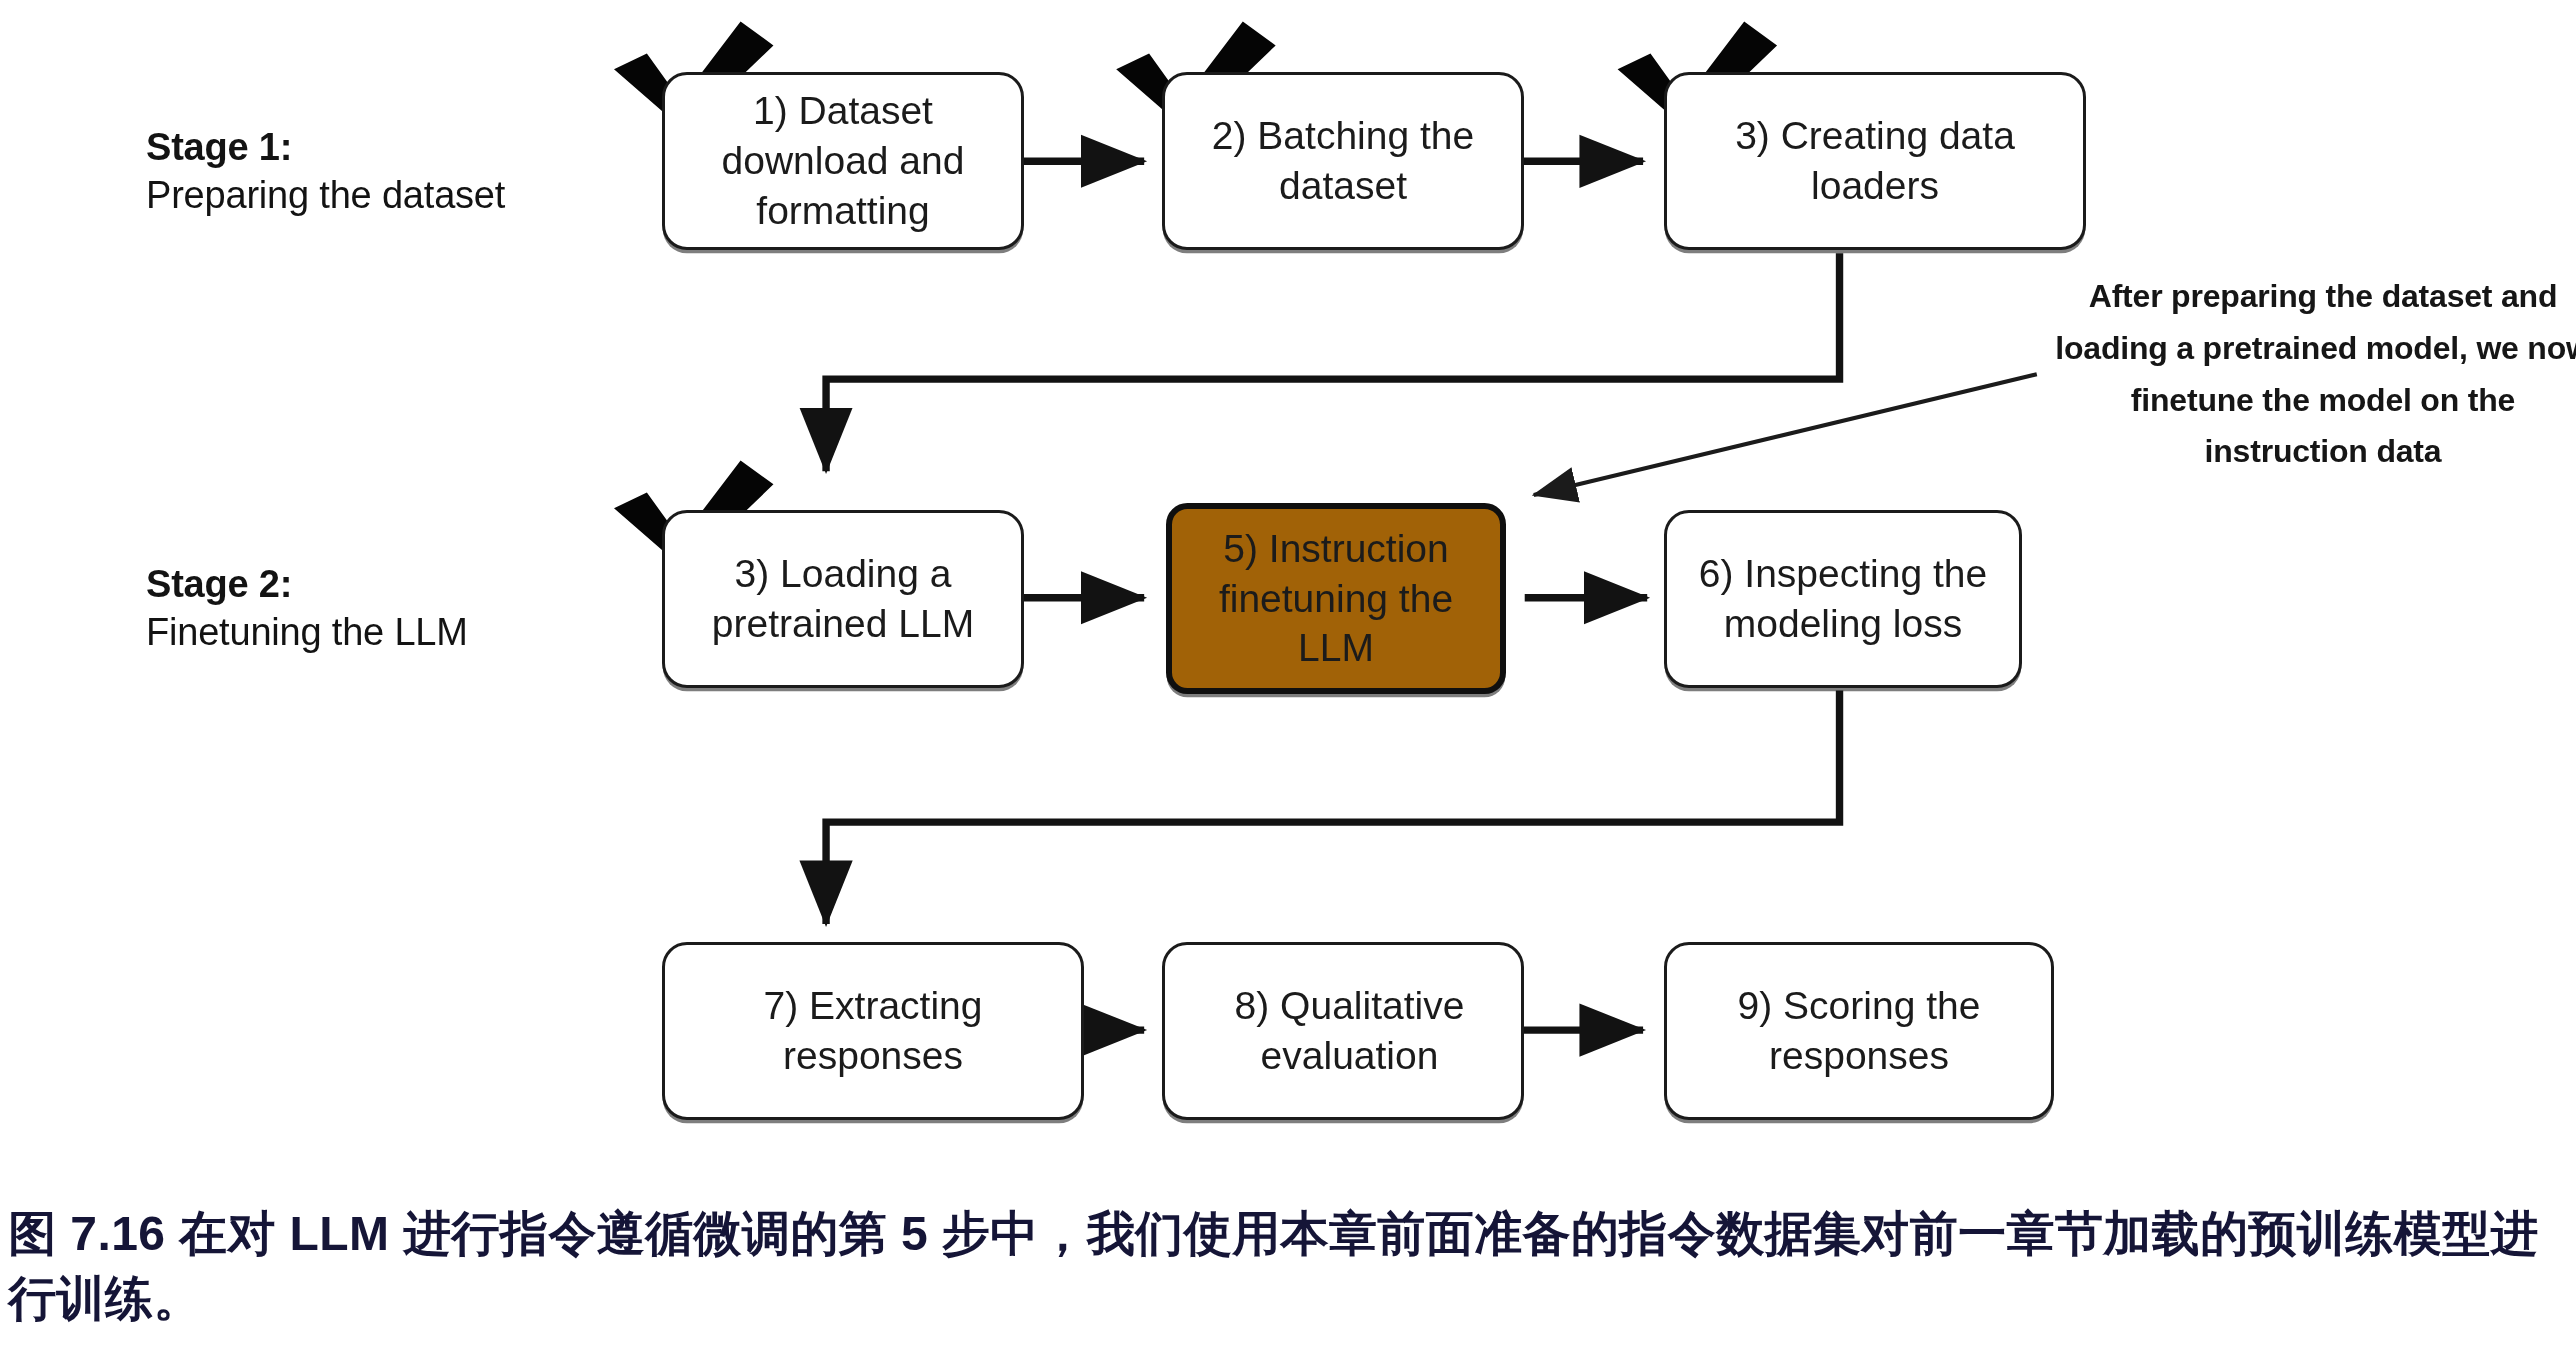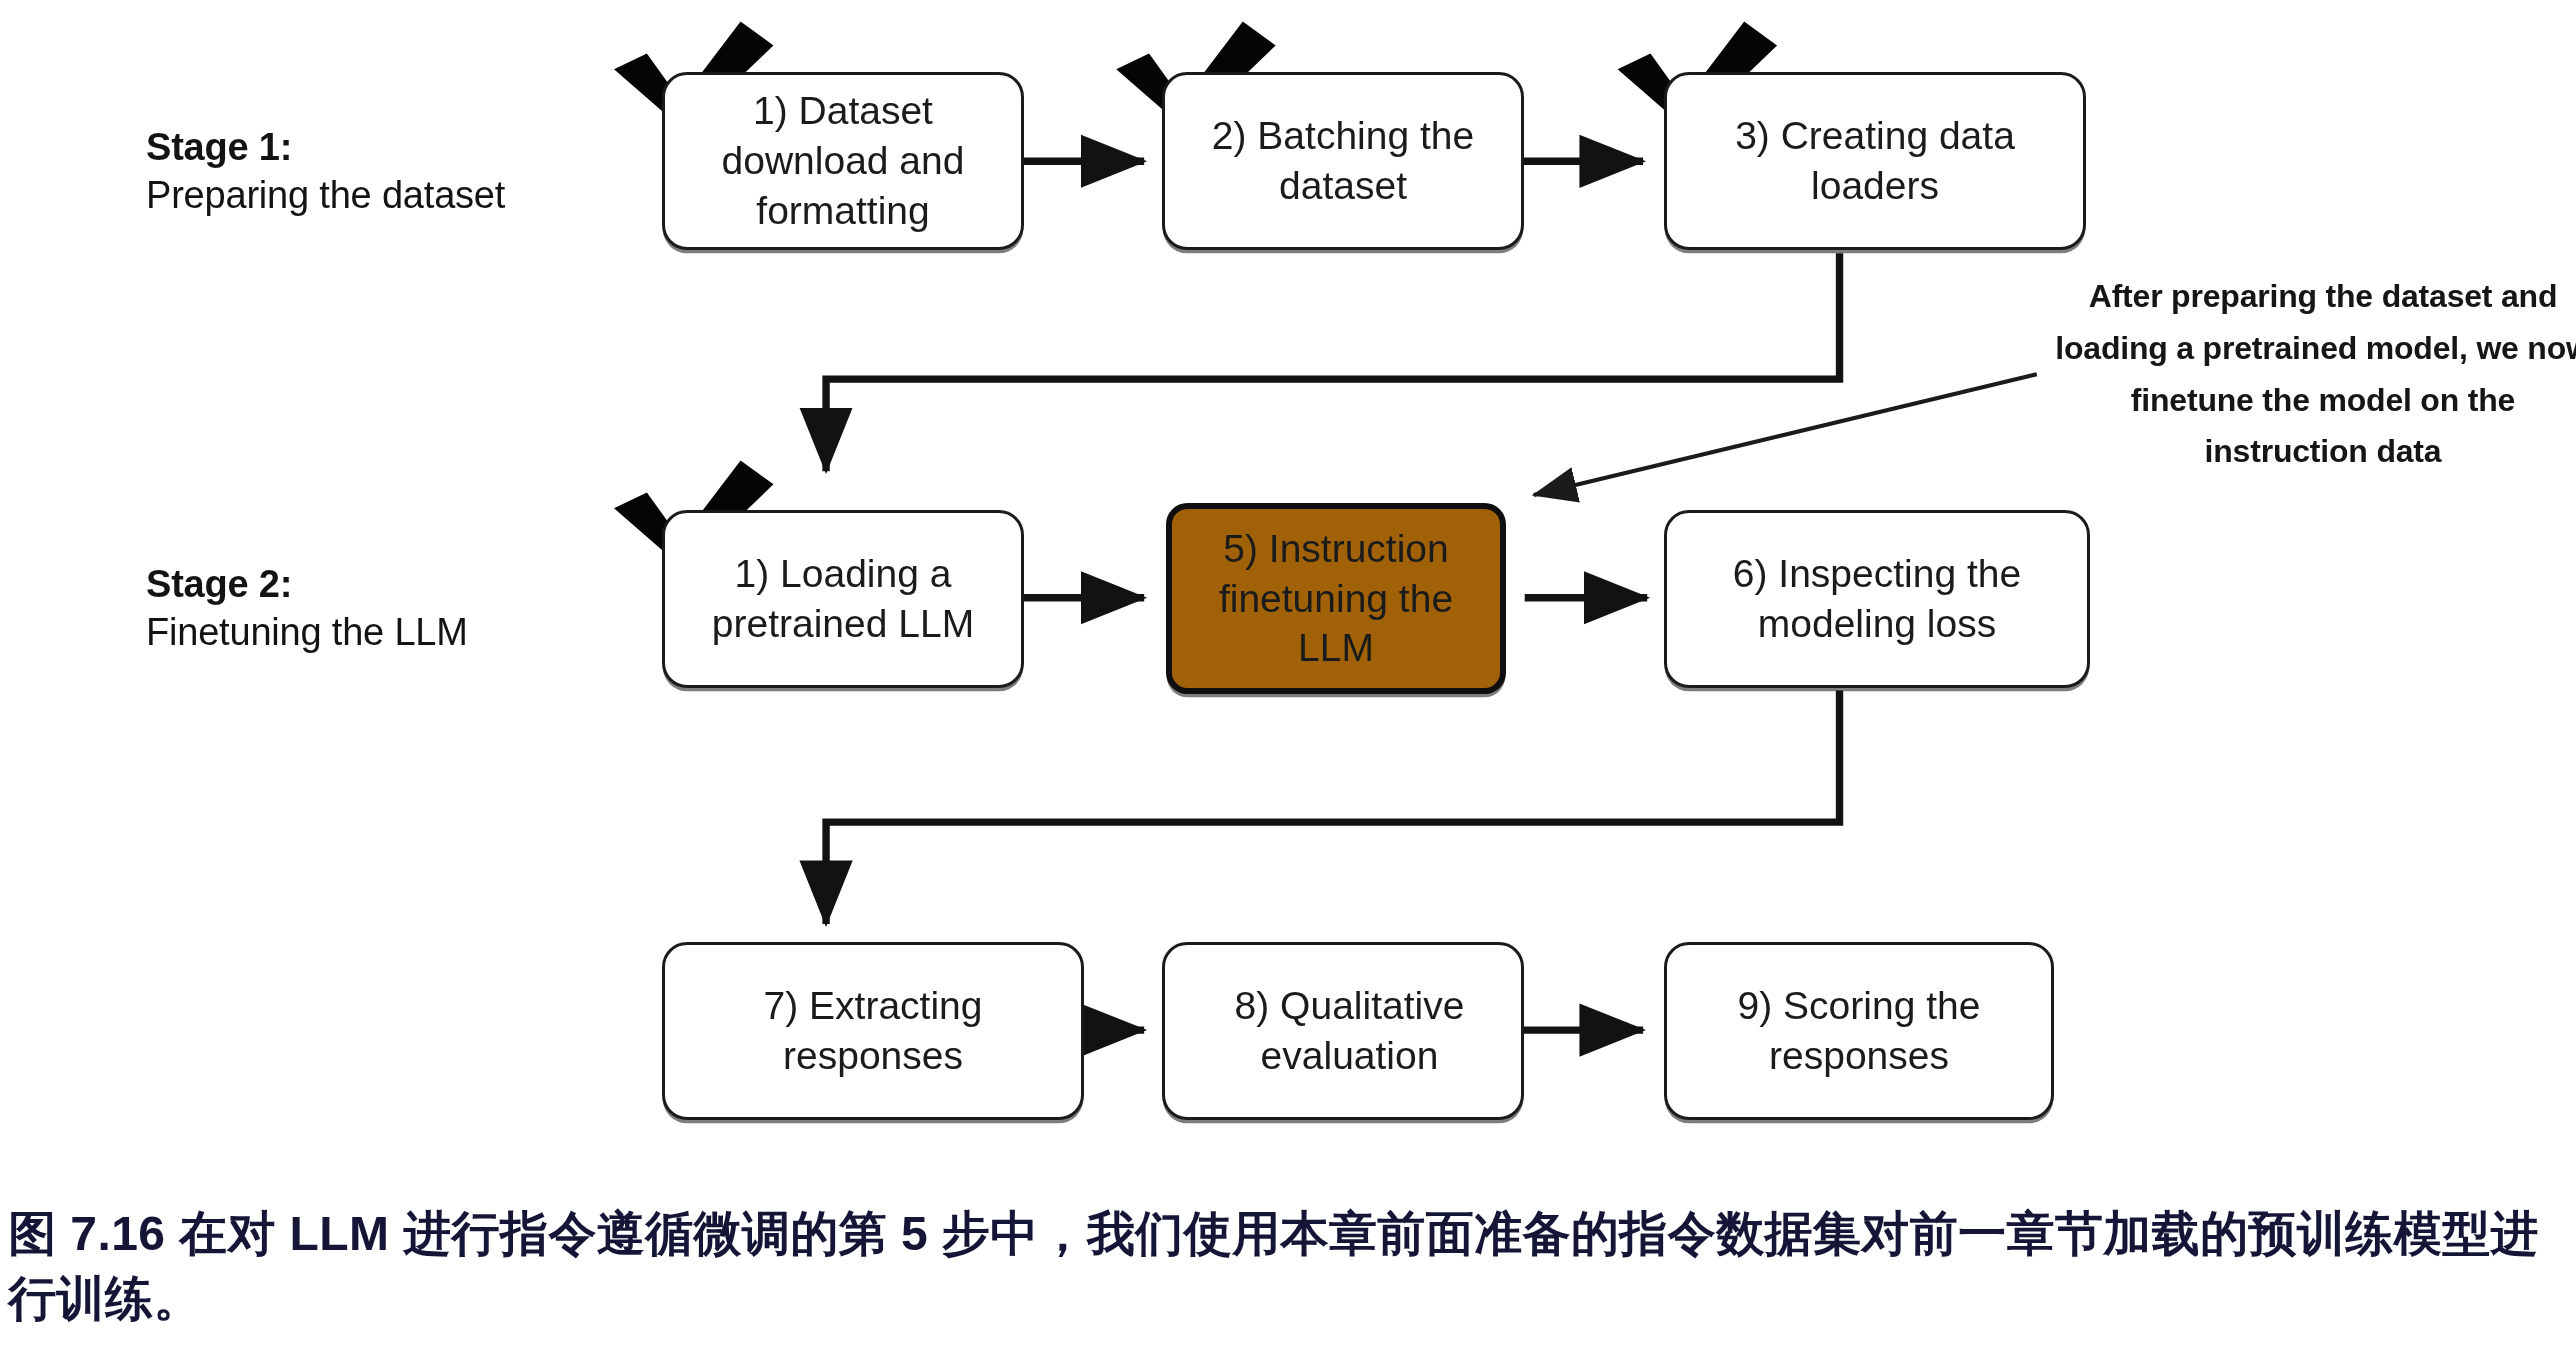--- a/index.html
+++ b/index.html
@@ -175,28 +175,28 @@
 
   <div class="node" style="left:1162px; top:72px; width:362px; height:178px;">
     <span class="node-text">2) Batching the dataset</span>
   </div>
 
   <div class="node" style="left:1664px; top:72px; width:422px; height:178px;">
     <span class="node-text">3) Creating data loaders</span>
   </div>
 
   <div class="node" style="left:662px; top:510px; width:362px; height:178px;">
-    <span class="node-text">1) Loading a pretrained LLM</span>
+    <span class="node-text">3) Loading a pretrained LLM</span>
   </div>
 
   <div class="node highlight" style="left:1166px; top:503px; width:340px; height:191px;">
     <span class="node-text">5) Instruction finetuning the LLM</span>
   </div>
 
-  <div class="node" style="left:1664px; top:510px; width:426px; height:178px;">
+  <div class="node" style="left:1664px; top:510px; width:358px; height:178px;">
     <span class="node-text">6) Inspecting the modeling loss</span>
   </div>
 
   <div class="node" style="left:662px; top:942px; width:422px; height:178px;">
     <span class="node-text">7) Extracting responses</span>
   </div>
 
   <div class="node" style="left:1162px; top:942px; width:362px; height:178px;padding-left:28px;">
     <span class="node-text">8) Qualitative evaluation</span>
   </div>

